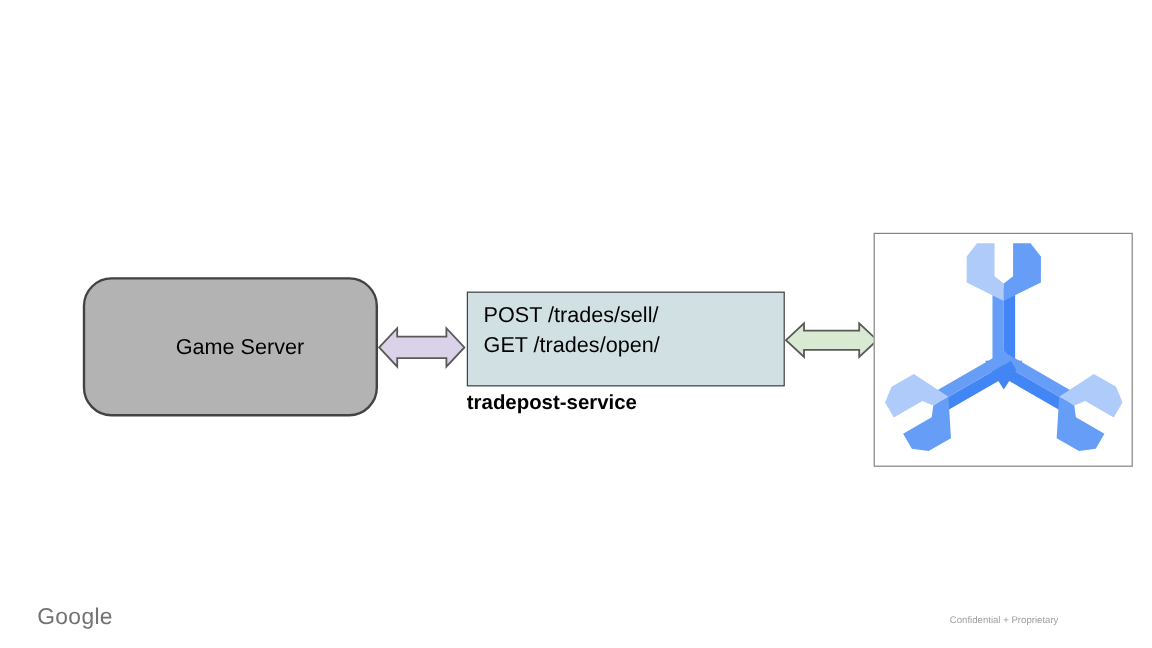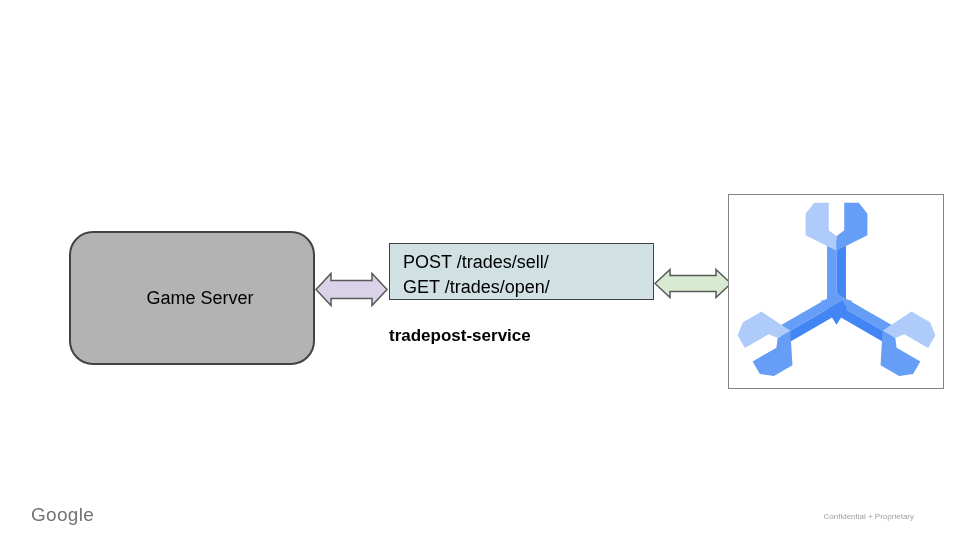--- a/index.html
+++ b/index.html
@@ -8,34 +8,34 @@
     width: 960px;
     height: 540px;
     background: #ffffff;
     overflow: hidden;
     font-family: "Liberation Sans", sans-serif;
   }
   .abs { position: absolute; }
 
   .game-server-box {
     left: 69px; top: 231px;
-    width: 246px; height: 134px;
+    width: 246px; height: 116px;
     border: 2px solid #434343;
     border-radius: 24px;
     box-sizing: border-box;
     display: flex; align-items: center; justify-content: center;
     font-size: 18px; color: #000000; padding-left: 16px;
   }
 
   .arrow-left-svg { left: 315px; top: 271px; }
   .arrow-right-svg { left: 654px; top: 267px; }
 
   .service-box {
     left: 389px; top: 243px;
-    width: 265px; height: 57px;
+    width: 265px; height: 79px;
     border: 1px solid #434343;
     box-sizing: border-box;
     padding: 6px 0 0 13px;
     font-size: 18px; line-height: 25px; color: #000000;
     white-space: nowrap; overflow: hidden;
   }
   .service-caption {
     left: 389px; top: 326px;
     width: 265px;
     text-align: left;
@@ -49,21 +49,21 @@
     border: 1px solid #848484;
     box-sizing: border-box;
   }
   .image-frame svg { position: absolute; left: 1px; top: 1px; }
 
   .footer-brand {
     left: 21px; top: 504px;
     font-size: 19px; color: #737373; letter-spacing: 0.3px; margin-left: 10px;
   }
   .footer-note {
-    right: 46px; top: 512px;
+    right: 78px; top: 512px;
     font-size: 8px; color: #9e9e9e;
   }
 </style>
 </head>
 <body>
 
 <div class="slide">
 
   <div class="abs game-server-box" style="background-color: rgb(179, 179, 179);">
     <span>Game Server</span>

